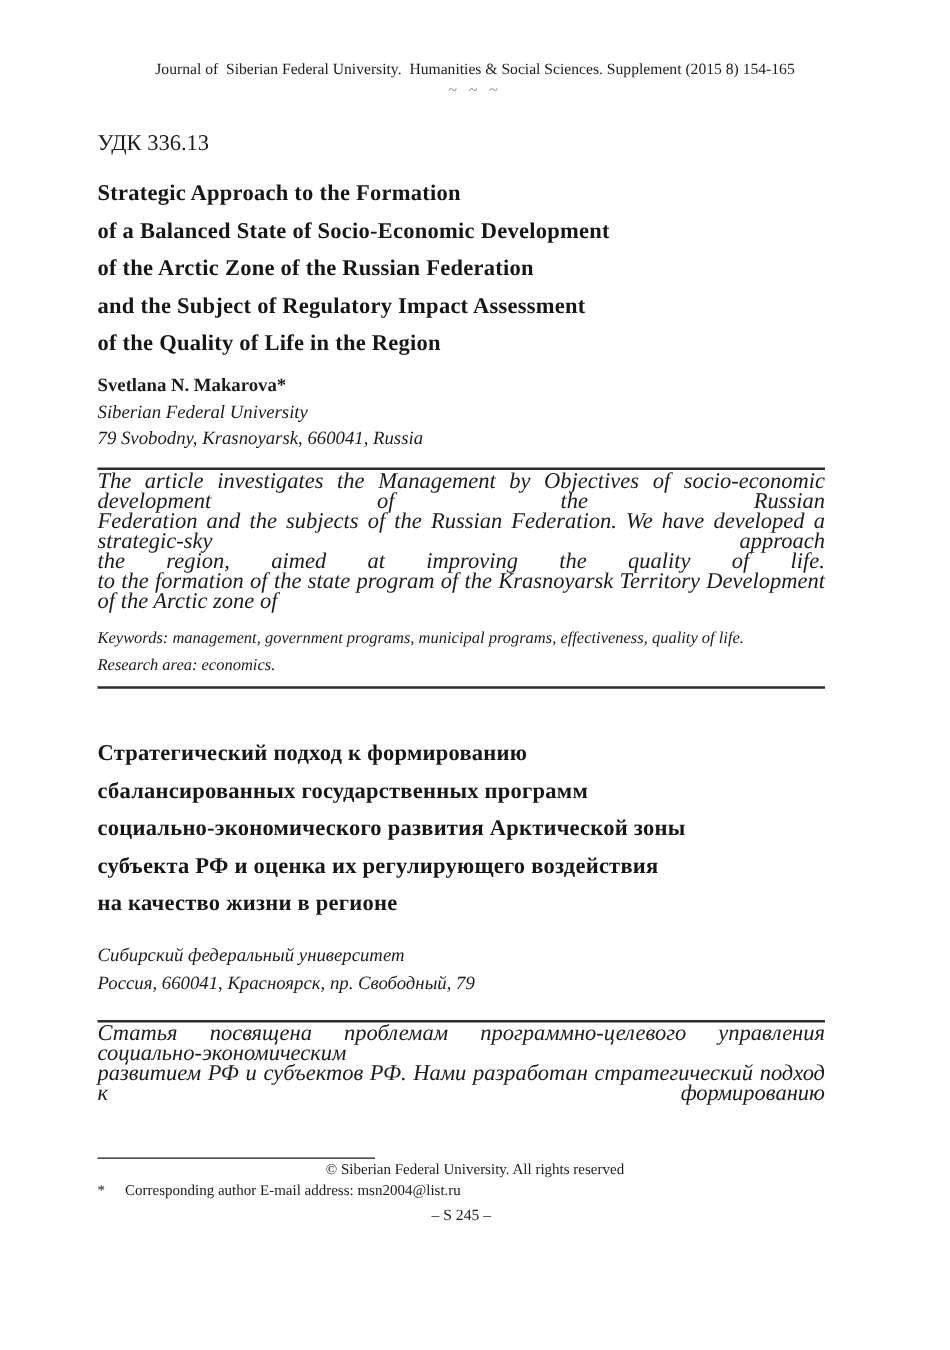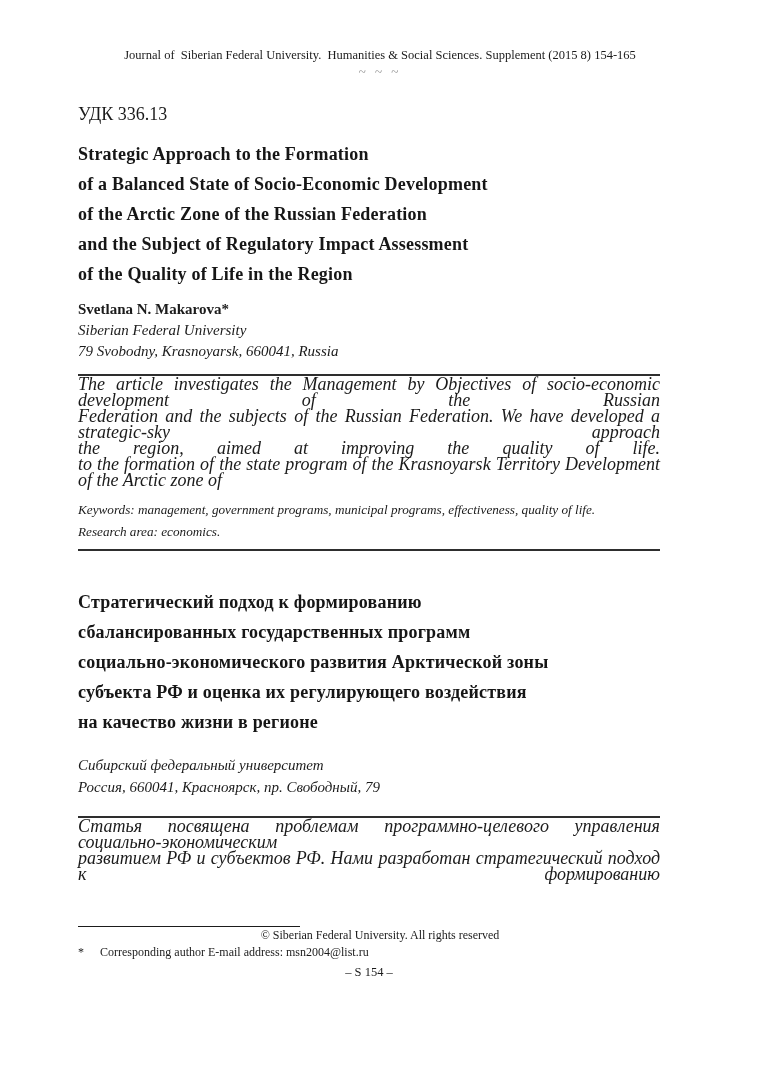--- a/index.html
+++ b/index.html
@@ -168,16 +168,16 @@
 
     <div class="footnote-rule"></div>
 
     <div class="footnote-line copyright">© Siberian Federal University. All rights reserved</div>
 
     <div class="footnote-line corresponding">
       <span class="marker">*</span>
       <span class="fn-text">Corresponding author E-mail address: msn2004@list.ru</span>
     </div>
 
-    <div class="page-number">– S 154 –</div>
+    <div class="page-number">– S 245 –</div>
 
   </div>
 </div>
 
 </body></html>

